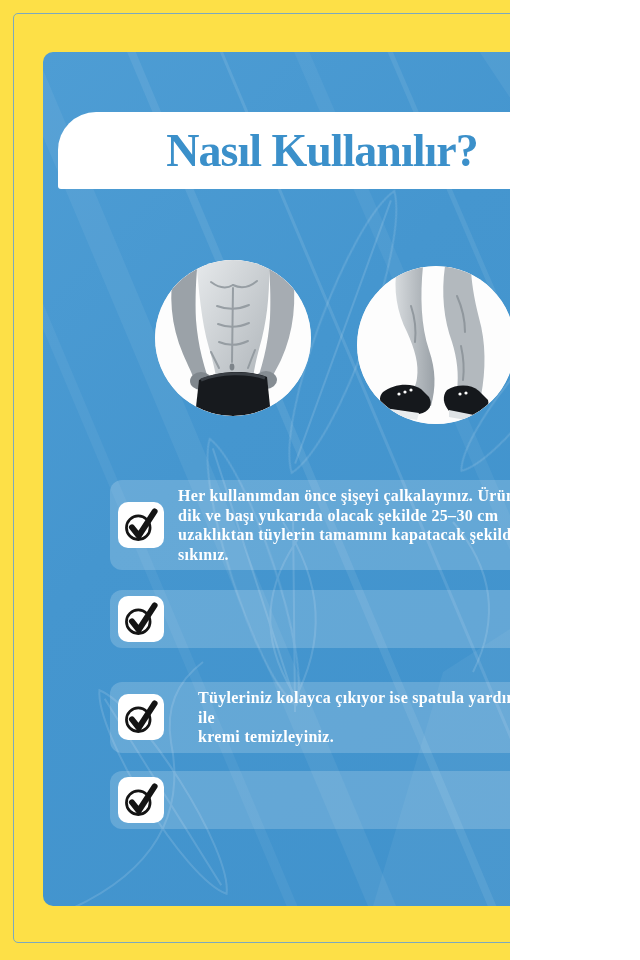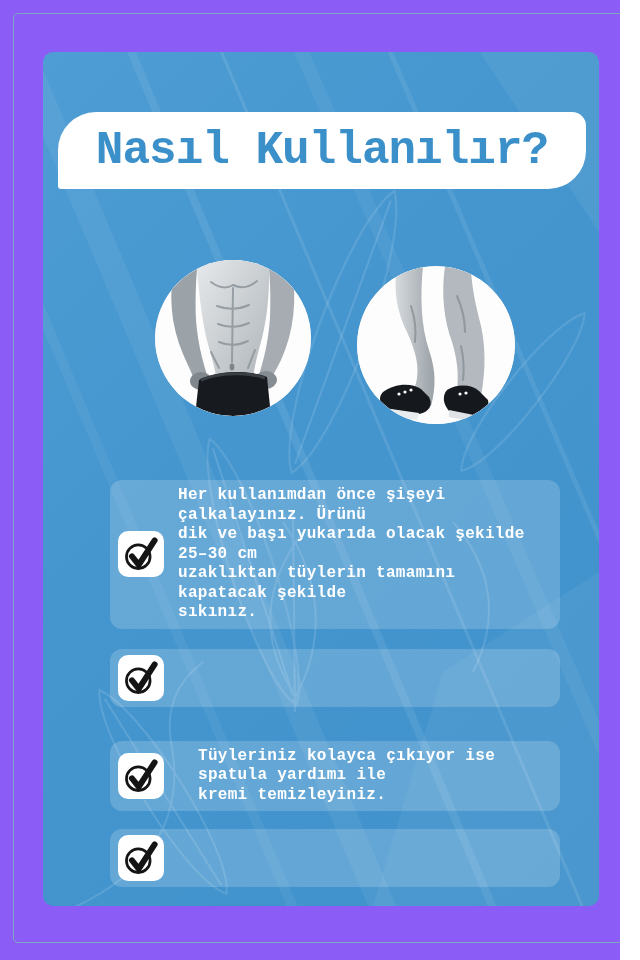--- a/index.html
+++ b/index.html
@@ -1,19 +1,19 @@
 <!DOCTYPE html>
 <html style="--card-blue: #4596CF; --box-fill: rgba(255,255,255,0.18); --title-blue: #3B90CA; --frame-border: #7CA9BD; --icon-black: #141414;"><head>
 <meta charset="utf-8">
 <style>
   html,body{margin:0;padding:0;background:#ffffff;}
   *{box-sizing:border-box;}
   .page{
-    position:relative;width:620px;height:960px;background:#8b5cf6;
-    font-family:Liberation Mono, monospace;overflow:hidden;
+    position:relative;width:510px;height:960px;background:#fde047;
+    font-family:Liberation Serif, serif;overflow:hidden;
   }
   .outer-frame{
     position:absolute;left:13px;top:13px;width:614px;height:930px;
     border:1px solid var(--frame-border,#7CA9BD);border-radius:5px;
     pointer-events:none;
   }
   .card{
     position:absolute;left:43px;top:52px;width:556px;height:854px;
     background:linear-gradient(135deg,#4E9DD4 0%, var(--card-blue,#4596CF) 40%, #4092CC 100%);
     border-radius:10px;overflow:hidden;

